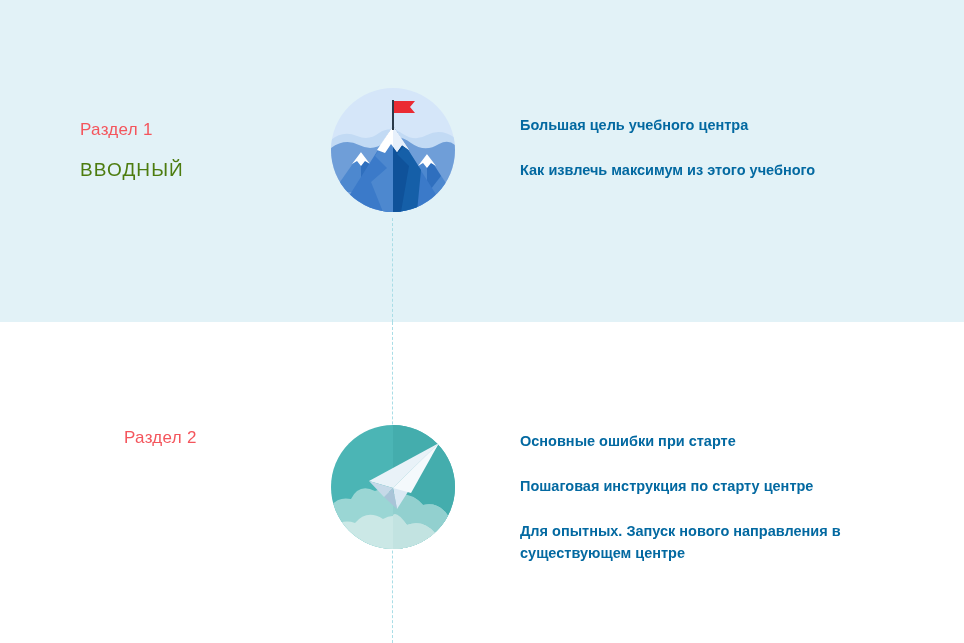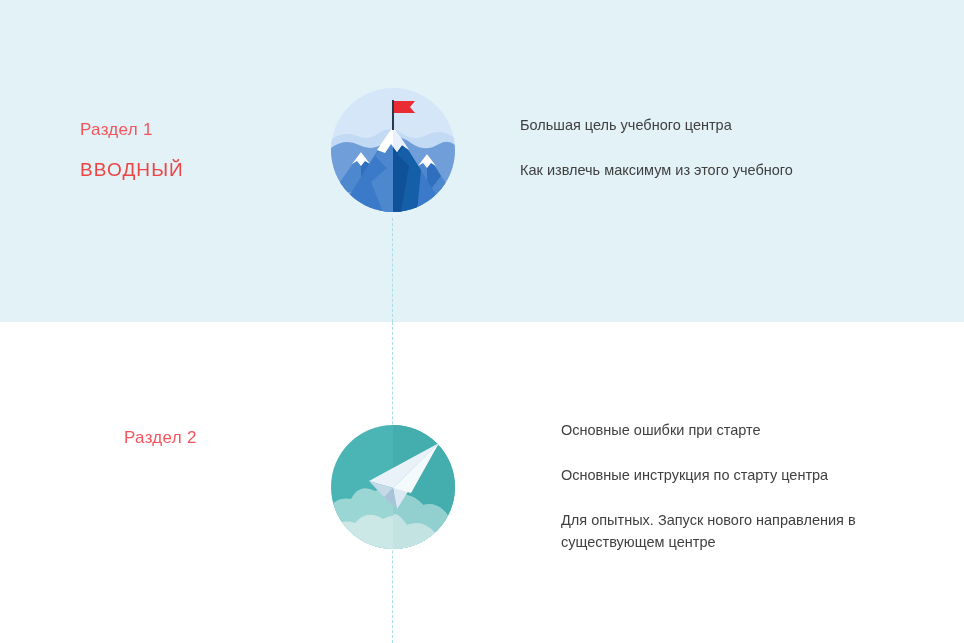--- a/index.html
+++ b/index.html
@@ -76,21 +76,21 @@
   .kicker {
     color: #f4555c;
     font-size: 17px;
     font-weight: 400;
     letter-spacing: 0.3px;
     line-height: 24px;
     margin: 0 0 12px 0;
     white-space: nowrap;
   }
   .title {
-    color: #ef4444;
+    color: #4d7c0f;
     font-size: 19px;
     font-weight: 300;
     letter-spacing: 1.1px;
     line-height: 31px;
     margin: 0;
     text-transform: uppercase;
   }
 
   
   .icon-wrap {
@@ -107,26 +107,26 @@
     height: 124px;
   }
 
   
   .topics {
     position: absolute;
     left: 520px;
     width: 400px;
   }
   .sec1 .topics { top: 114px; }
-  .sec2 .topics { top: 97px; margin-left: 41px; }
+  .sec2 .topics { top: 108px; }
 
   .topic {
-    color: #404040;
+    color: #0369a1;
     font-size: 14.5px;
-    font-weight: 400;
+    font-weight: 700;
     line-height: 22px;
     margin: 0 0 23px 0;
     max-width: 340px;
   }
   .topic:last-child { margin-bottom: 0; }
 </style>
 </head>
 <body>
 
 <div class="page">
@@ -216,18 +216,18 @@
           <path d="M108 18 L62 63 L66 84 Z" fill="#dbe9f4"></path>
           <path d="M108 18 L62 63 L80 68 Z" fill="#f4f9fc"></path>
           <path d="M62 63 L66 84 L53 72 Z" fill="#a9c4d8"></path>
           <path d="M62 63 L53 72 L38 56 Z" fill="#c6d9e8"></path>
         </g>
       </svg>
     </div>
 
     <div class="topics">
       <p class="topic">Основные ошибки при старте</p>
-      <p class="topic">Основные инструкция по старту центра</p>
+      <p class="topic">Пошаговая инструкция по старту центре</p>
       <p class="topic">Для опытных. Запуск нового направления в существующем центре</p>
     </div>
   </div>
 
 </div>
 
 </body></html>

